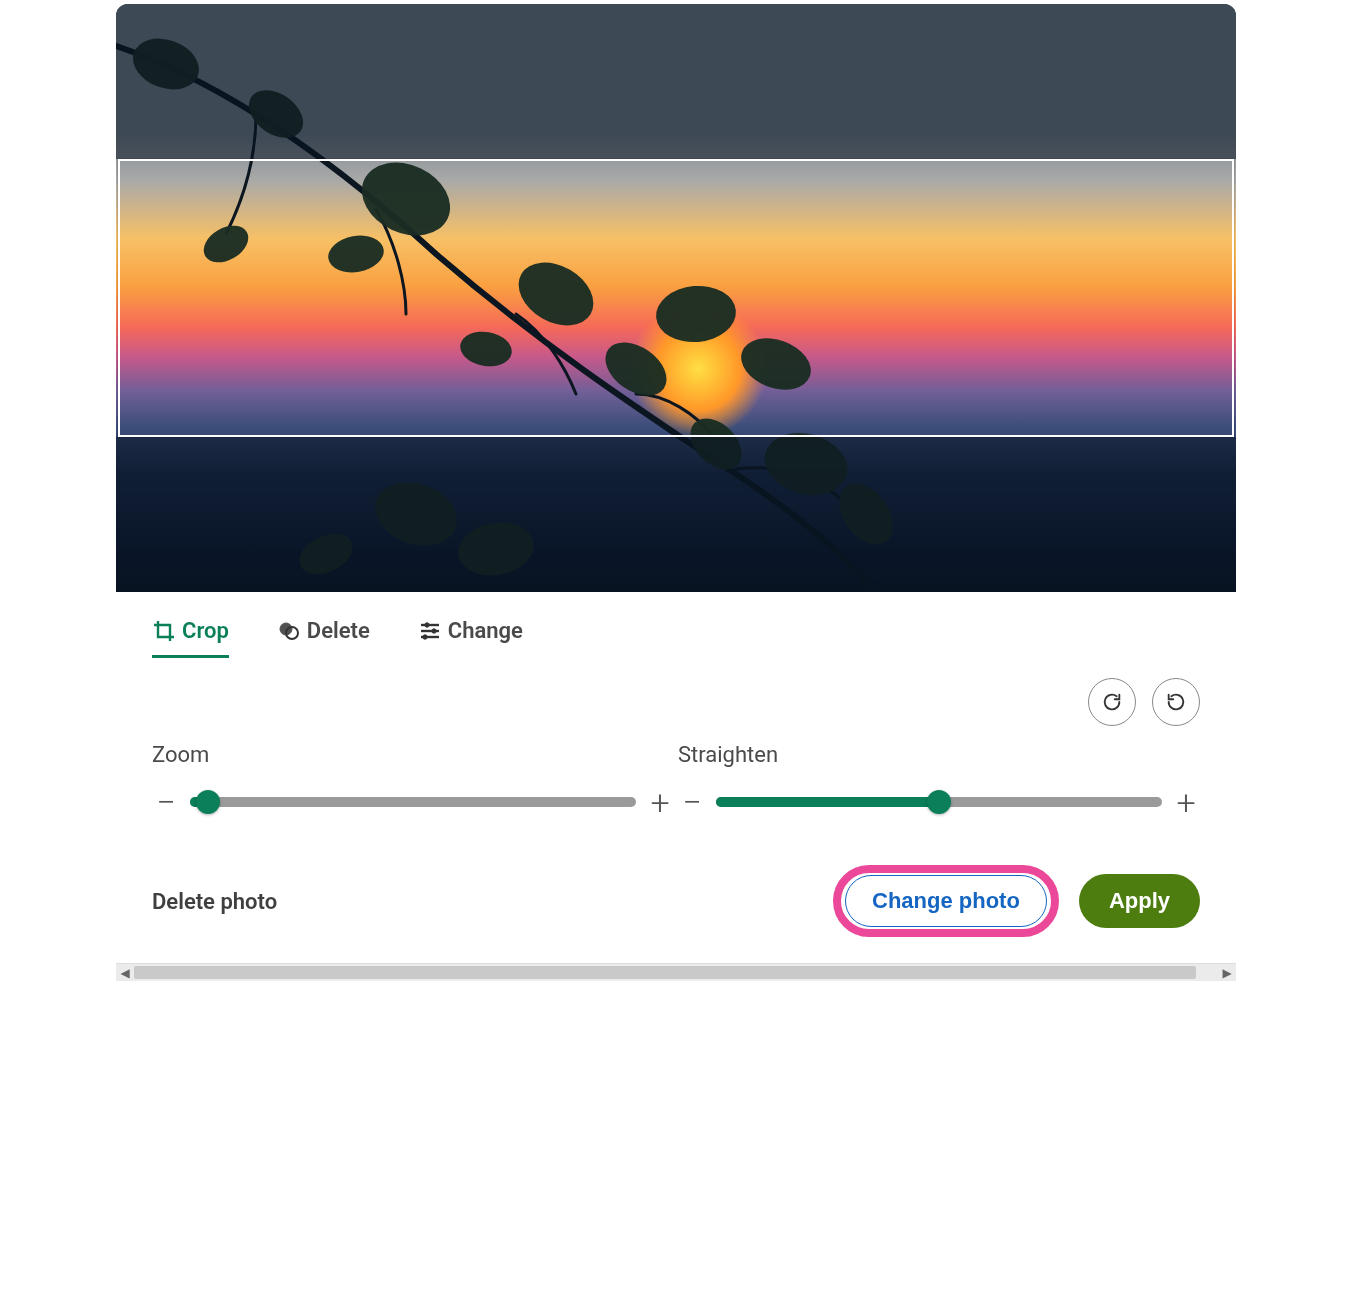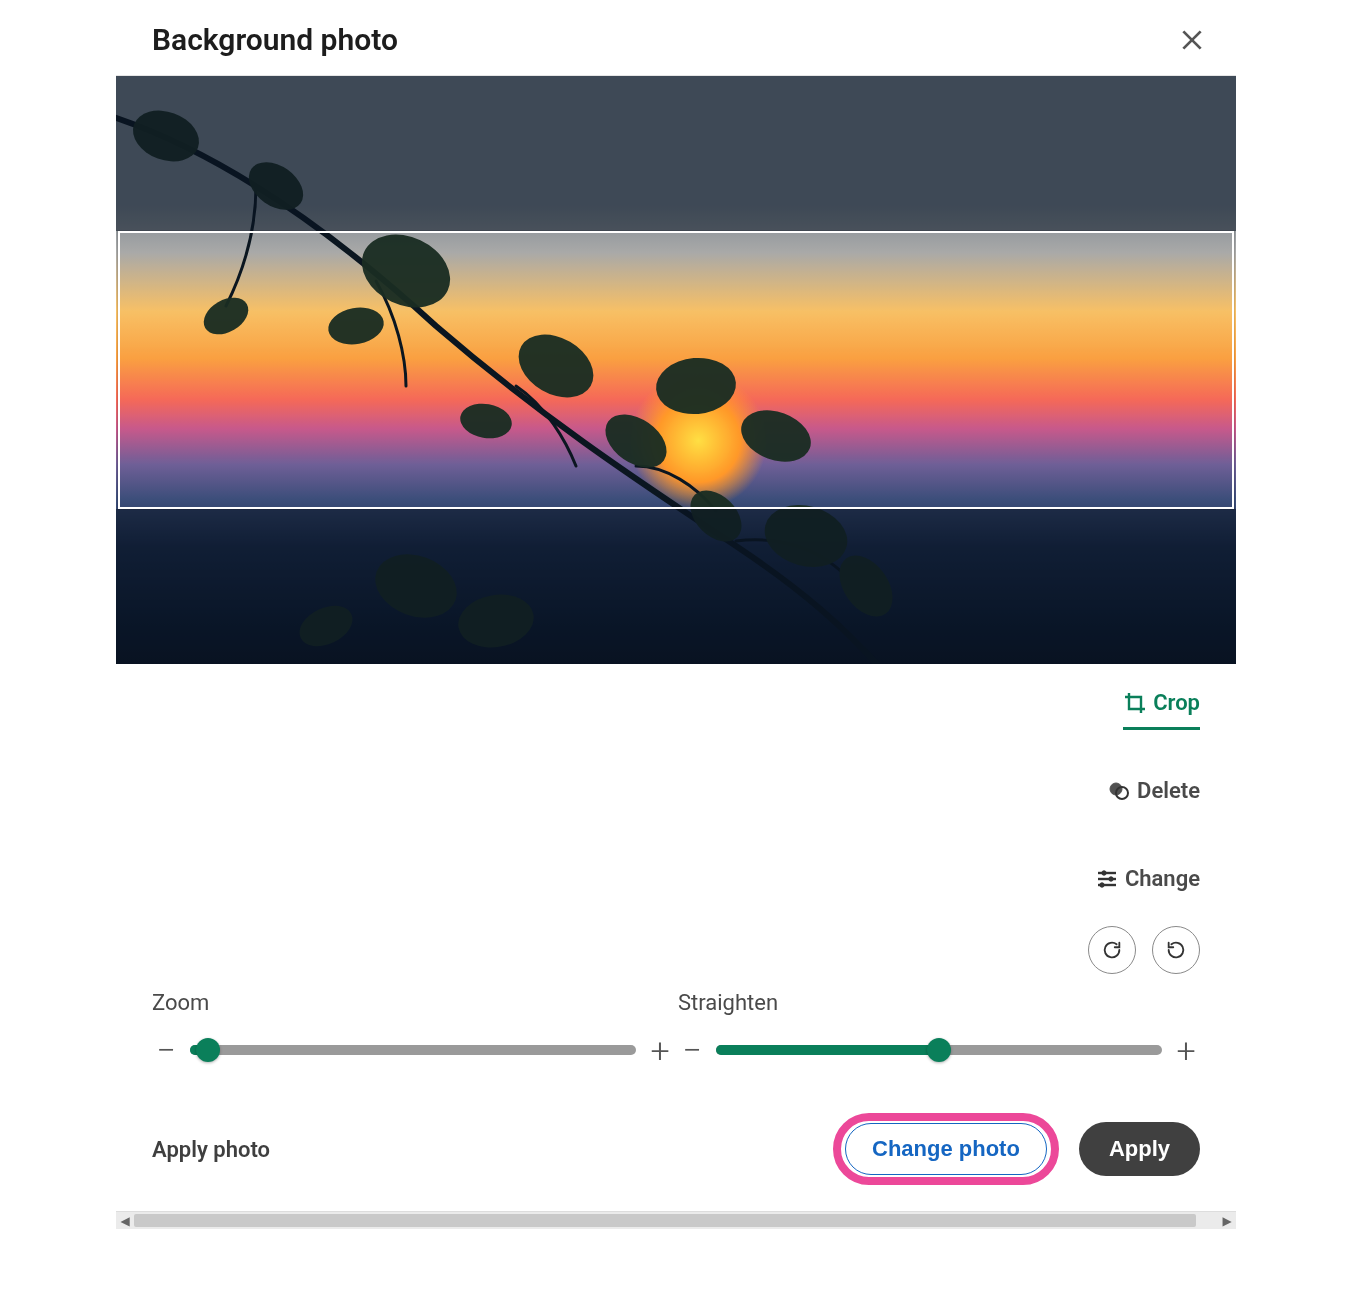--- a/index.html
+++ b/index.html
@@ -32,21 +32,21 @@
   .dim-top, .dim-bot { position:absolute; left:0; right:0; background:rgba(10,20,35,0.55); }
   .dim-top { top:0; height:155px; }
   .dim-bot { bottom:0; height:155px; }
   .crop-rect { position:absolute; left:2px; right:2px; top:155px; bottom:155px; border:2px solid #fff; box-shadow:0 0 0 1px rgba(0,0,0,0.1); }
   .branch { position:absolute; top:-10px; left:-40px; width:900px; height:700px; pointer-events:none; }
   .branch path.limb { stroke:#0b1620; stroke-width:6; fill:none; stroke-linecap:round; }
   .branch path.twig { stroke:#0b1620; stroke-width:3; fill:none; stroke-linecap:round; }
   .branch ellipse.leaf { fill:#1a2d22; opacity:0.96; }
 
   
-  .tabs { display:flex; gap:48px; padding:26px 36px 0; align-items:flex-end;flex-direction:column; }
+  .tabs { display:flex; gap:48px; padding:26px 36px 0; align-items:center; }
   .tab { display:flex; align-items:center; gap:6px; font-size:22px; font-weight:600; color:#4a4a4a; cursor:pointer; padding-bottom:12px; border-bottom:3px solid transparent; }
   .tab.active { color:#0a7f5a; border-bottom-color:#0a7f5a; }
   .tab svg { width:24px; height:24px; }
   .tab.active svg { stroke:#0a7f5a; fill:#0a7f5a; }
   .tab:not(.active) svg { stroke:#333; fill:#333; }
 
   
   .rotate-row { display:flex; justify-content:flex-end; gap:16px; padding:20px 36px 10px; }
   .rot-btn { width:48px; height:48px; border-radius:50%; border:1.5px solid #8a8a8a; background:#fff; display:flex; align-items:center; justify-content:center; cursor:pointer; color:#444; }
   .rot-btn svg { width:22px; height:22px; stroke:#333; fill:none; stroke-width:2; }
@@ -60,44 +60,35 @@
   .track { position:relative; flex:1; height:10px; border-radius:5px; background:#9a9a9a; }
   .track .fill { position:absolute; top:0; bottom:0; left:0; background:#0a7f5a; border-radius:5px 0 0 5px; }
   .thumb { position:absolute; top:50%; width:24px; height:24px; border-radius:50%; background:#0a7f5a; transform:translate(-50%,-50%); box-shadow:0 1px 3px rgba(0,0,0,0.3); cursor:grab; }
 
   
   .footer { display:flex; align-items:center; justify-content:space-between; padding:22px 36px 26px; }
   .delete-link { font-size:22px; font-weight:600; color:#3f3f3f; cursor:pointer; }
   .footer-right { display:flex; align-items:center; gap:20px; }
   .change-wrap { border:8px solid #ec4899; border-radius:38px; padding:2px 4px; }
   .change-btn { border:1.5px solid #1566c2; color:#1566c2; background:#fff; font-size:22px; font-weight:600; padding:12px 26px; border-radius:30px; cursor:pointer; }
-  .apply-btn { background:#404040; color:#fff; border:none; font-size:22px; font-weight:600; padding:14px 30px; border-radius:30px; cursor:pointer; }
+  .apply-btn { background:#4d7c0f; color:#fff; border:none; font-size:22px; font-weight:600; padding:14px 30px; border-radius:30px; cursor:pointer; }
 
   .hscroll { width:1120px; margin:0 auto; height:18px; background:#ebebeb; position:relative; border-top:1px solid #ddd; }
   .hscroll .arrow-l, .hscroll .arrow-r { position:absolute; top:0; bottom:0; width:18px; display:flex; align-items:center; justify-content:center; color:#666; font-size:12px; }
   .hscroll .arrow-l { left:0; } .hscroll .arrow-r { right:0; }
   .hscroll .thumb-bar { position:absolute; left:18px; right:40px; top:2px; bottom:2px; background:#c9c9c9; border-radius:2px; }
 
   .page { padding-top:4px; width:1120px; margin:0 auto; }
 </style>
 </head>
 <body>
 
 <div class="page">
 <div class="modal">
 
-  <div class="modal-header">
-    <h1>Background photo</h1>
-    <div class="close-x">
-      <svg viewBox="0 0 24 24">
-            <line x1="4" y1="4" x2="20" y2="20"></line>
-            <line x1="20" y1="4" x2="4" y2="20"></line>
-          </svg>
-    </div>
-  </div>
 
   <div class="photo-area">
     <div class="sky"></div>
     <svg class="branch" viewBox="0 0 900 700">
       <path class="limb" d="M0,40 C120,70 240,150 360,260 C470,355 570,420 660,480 C720,520 770,560 820,620"></path>
       <path class="twig" d="M180,120 C180,160 170,200 150,240"></path>
       <path class="twig" d="M300,215 C320,250 330,290 330,320"></path>
       <path class="twig" d="M440,320 C470,340 490,375 500,400"></path>
       <path class="twig" d="M560,400 C590,400 620,420 640,445"></path>
       <path class="twig" d="M660,475 C700,470 740,480 770,510"></path>
@@ -182,21 +173,21 @@
         <div class="track">
           <div class="fill" id="str-fill" style="width: 50%;"></div>
           <div class="thumb" id="str-thumb" style="left: 50%;"></div>
         </div>
         <div class="pm">+</div>
       </div>
     </div>
   </div>
 
   <div class="footer">
-    <div class="delete-link">Apply photo</div>
+    <div class="delete-link">Delete photo</div>
     <div class="footer-right">
       <span class="change-wrap">
         <button class="change-btn">Change photo</button>
       </span>
       <button class="apply-btn">Apply</button>
     </div>
   </div>
 
 </div>
 

